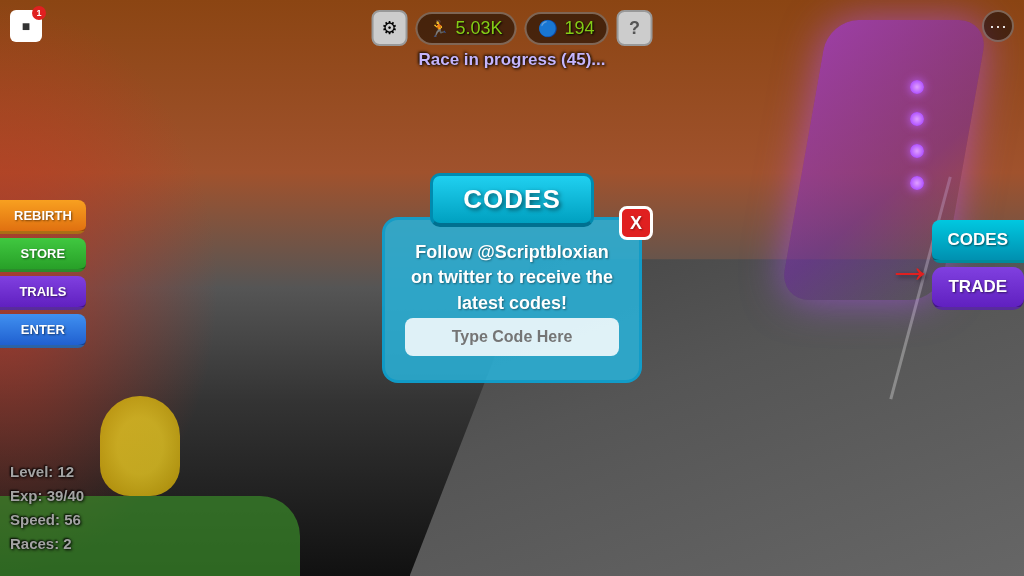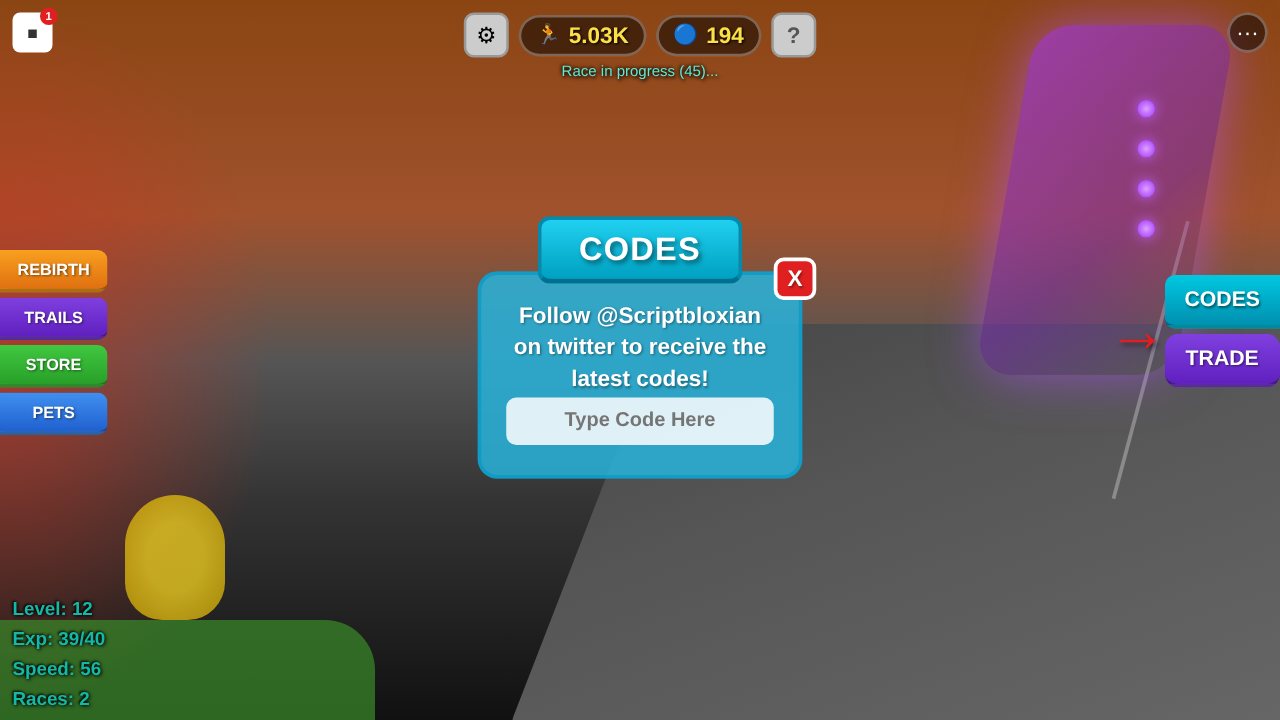--- a/index.html
+++ b/index.html
@@ -145,30 +145,30 @@
       background: rgba(0,0,0,0.5);
       border-radius: 20px;
       padding: 4px 12px;
       display: flex;
       align-items: center;
       gap: 6px;
       border: 2px solid rgba(255,255,255,0.3);
     }
 
     .hud-stat-text {
-      color: #fde047;
+      color: #84cc16;
       font-size: 18px;
+      font-weight: 400;
+      text-shadow: 1px 1px 2px #000;
+    }
+
+    .race-progress {
+      color: #c4b5fd;
+      font-size: 17px;
       font-weight: 700;
-      text-shadow: 1px 1px 2px #000;
-    }
-
-    .race-progress {
-      color: #5eead4;
-      font-size: 12px;
-      font-weight: 400;
       text-shadow: 1px 1px 3px #000, -1px -1px 3px #000;
     }
 
     
     .more-btn {
       position: absolute;
       top: 10px;
       right: 10px;
       width: 32px;
       height: 32px;
@@ -209,23 +209,23 @@
     }
 
     .btn-rebirth { background: linear-gradient(180deg, #f8a020, #e07010); }
     .btn-store { background: linear-gradient(180deg, #40c840, #28a028); }
     .btn-trails { background: linear-gradient(180deg, #8040e0, #6020c0); }
     .btn-pets { background: linear-gradient(180deg, #4090f0, #2060d0); }
 
     
     .stats {
       position: absolute;
-      bottom: 4px;
+      bottom: 20px;
       left: 10px;
-      color: #14b8a6;
+      color: #a3a3a3;
       font-size: 15px;
       font-weight: 900;
       text-shadow: 1px 1px 3px #000, -1px -1px 2px #000;
       line-height: 1.6;
     }
 
     
     .right-btns {
       position: absolute;
       right: 0;
@@ -459,23 +459,23 @@
     <span class="race-progress">Race in progress (45)...</span>
   </div>
 </div>
 
 <div class="more-btn">
   <span>···</span>
 </div>
 
 <div class="left-sidebar">
   <button class="sidebar-btn btn-rebirth">REBIRTH</button>
+  <button class="sidebar-btn btn-store">STORE</button>
   <button class="sidebar-btn btn-trails">TRAILS</button>
-  <button class="sidebar-btn btn-store">STORE</button>
-  <button class="sidebar-btn btn-pets">PETS</button>
+  <button class="sidebar-btn btn-pets">ENTER</button>
 </div>
 
 <div class="stats">
   <div>Level: 12</div>
   <div>Exp: 39/40</div>
   <div>Speed: 56</div>
   <div>Races: 2</div>
 </div>
 
 <div class="arrow-container">

